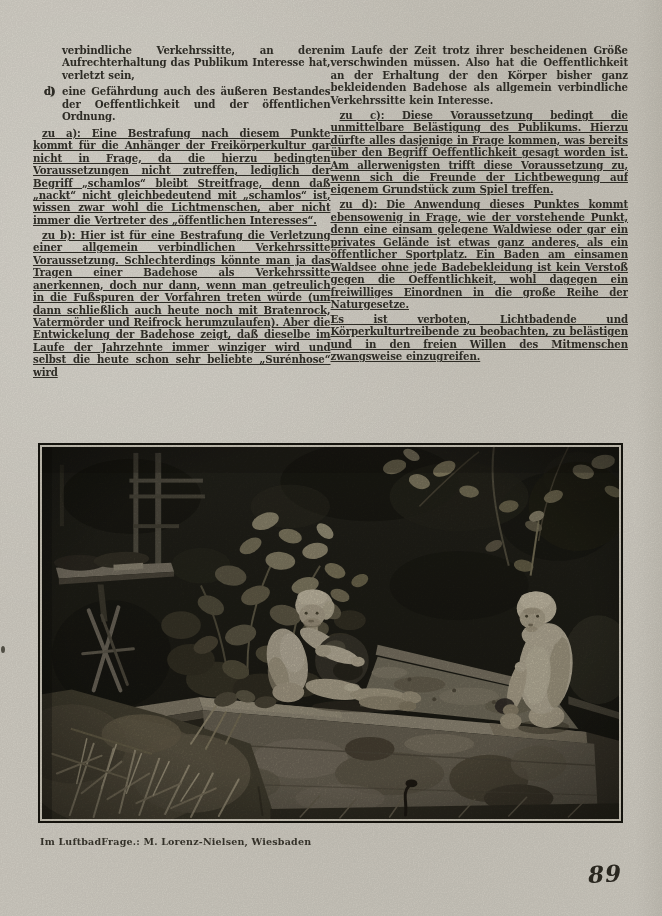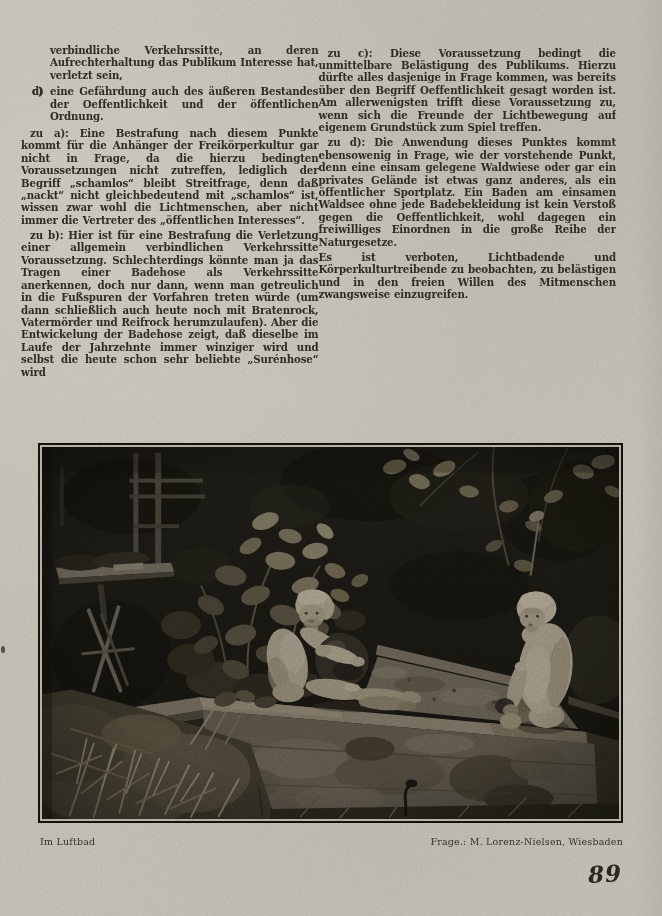--- a/index.html
+++ b/index.html
@@ -8,45 +8,45 @@
     font-family:"DejaVu Serif","Liberation Serif",serif;
     background:
       radial-gradient(circle at 15% 25%, rgba(255,255,250,.22), transparent 45%),
       radial-gradient(circle at 82% 12%, rgba(135,130,114,.09), transparent 40%),
       radial-gradient(circle at 60% 85%, rgba(135,130,114,.08), transparent 45%),
       linear-gradient(to left, rgba(105,100,86,.10), transparent 4%),
       #d6d2c8;
   }
   .page{position:absolute;inset:0;}
   .columns{
-    position:absolute;left:21px;top:44px;width:595px;height:400px;
+    position:absolute;left:33px;top:44px;width:595px;height:400px;
     display:flex;overflow:hidden;
   }
   .col{
     flex:1;min-width:0;
     font-size:10.2px;line-height:12.45px;font-weight:700;
     color:#33312a;text-align:justify;
     letter-spacing:-0.1px;word-spacing:0.3px;
     hyphens:auto;-webkit-hyphens:auto;
   }
   .hang{padding-left:29px;margin-bottom:4px;}
   .cont-r{padding-left:0;margin-bottom:0;}
   .li{position:relative;padding-left:29px;margin-bottom:4px;}
   .li .marker{position:absolute;left:11px;top:0;}
-  .para{margin:2.5px 0 0 0;text-indent:9px;}
+  .para{margin:2.5px 0 0 0;text-indent:9px;text-decoration:underline;}
   .quote{margin-left:0;text-indent:0;}
   .photo{
     position:absolute;left:38px;top:443px;width:577px;height:372px;
     border:2px solid #17150f;background:#c9c4b7;padding:2px;
   }
   .photo svg{display:block;}
   .caption-row{
     position:absolute;left:40px;top:836px;width:583px;
-    display:flex;justify-content:space-between;
-    font-size:9.5px;font-weight:400;color:#3a372e;letter-spacing:.2px;
+    display:flex;justify-content:flex-start;
+    font-size:9.5px;font-weight:700;color:#3a372e;letter-spacing:.2px;
   }
   .page-number{
     position:absolute;right:40px;top:860px;
     font-size:23px;font-weight:700;font-style:italic;color:#2e2b23;
     transform:rotate(-3deg);letter-spacing:1px;
   }
   .speck{position:absolute;left:1px;top:646px;width:4px;height:7px;border-radius:50%;
     background:#3a372c;opacity:.8;}
   .page-grain{position:absolute;inset:0;pointer-events:none;}
 </style>
@@ -62,20 +62,21 @@
         <span class="marker">c)</span>
       </div>
       <div class="li">
         <span class="marker">d)</span>
         <span>eine Gefährdung auch des äußeren Bestandes der Oeffentlichkeit und der öffentlichen Ordnung.</span>
       </div>
       <p class="para">zu a): Eine Bestrafung nach diesem Punkte kommt für die Anhänger der Freikörperkultur gar nicht in Frage, da die hierzu bedingten Voraussetzungen nicht zutreffen, lediglich der Begriff „schamlos“ bleibt Streitfrage, denn daß „nackt“ nicht gleichbedeutend mit „schamlos“ ist, wissen zwar wohl die Lichtmenschen, aber nicht immer die Vertreter des „öffentlichen Interesses“.</p>
       <p class="para">zu b): Hier ist für eine Bestrafung die Verletzung einer allgemein verbindlichen Verkehrssitte Voraussetzung. Schlechterdings könnte man ja das Tragen einer Badehose als Verkehrssitte anerkennen, doch nur dann, wenn man getreulich in die Fußspuren der Vorfahren treten würde (um dann schließlich auch heute noch mit Bratenrock, Vatermörder und Reifrock herumzulaufen). Aber die Entwickelung der Badehose zeigt, daß dieselbe im Laufe der Jahrzehnte immer winziger wird und selbst die heute schon sehr beliebte „Surénhose“ wird</p>
     </div>
     <div class="col">
+      <div class="hang cont-r">im Laufe der Zeit trotz ihrer bescheidenen Größe verschwinden müssen. Also hat die Oeffentlichkeit an der Erhaltung der den Körper bisher ganz bekleidenden Badehose als allgemein verbindliche Verkehrssitte kein Interesse.</div>
       <p class="para">zu c): Diese Voraussetzung bedingt die unmittelbare Belästigung des Publikums. Hierzu dürfte alles dasjenige in Frage kommen, was bereits über den Begriff Oeffentlichkeit gesagt worden ist. Am allerwenigsten trifft diese Voraussetzung zu, wenn sich die Freunde der Lichtbewegung auf eigenem Grundstück zum Spiel treffen.</p>
       <p class="para">zu d): Die Anwendung dieses Punktes kommt ebensowenig in Frage, wie der vorstehende Punkt, denn eine einsam gelegene Waldwiese oder gar ein privates Gelände ist etwas ganz anderes, als ein öffentlicher Sportplatz. Ein Baden am einsamen Waldsee ohne jede Badebekleidung ist kein Verstoß gegen die Oeffentlichkeit, wohl dagegen ein freiwilliges Einordnen in die große Reihe der Naturgesetze.</p>
       <p class="para quote">Es ist verboten, Lichtbadende und Körperkulturtreibende zu beobachten, zu belästigen und in den freien Willen des Mitmenschen zwangsweise einzugreifen.</p>
     </div>
   </div>
 
   <div class="photo">
     <svg width="577" height="372" viewBox="0 0 581 376" preserveAspectRatio="none">
       <defs>
         <linearGradient id="pbg" x1="0" y1="0" x2="0" y2="1">

